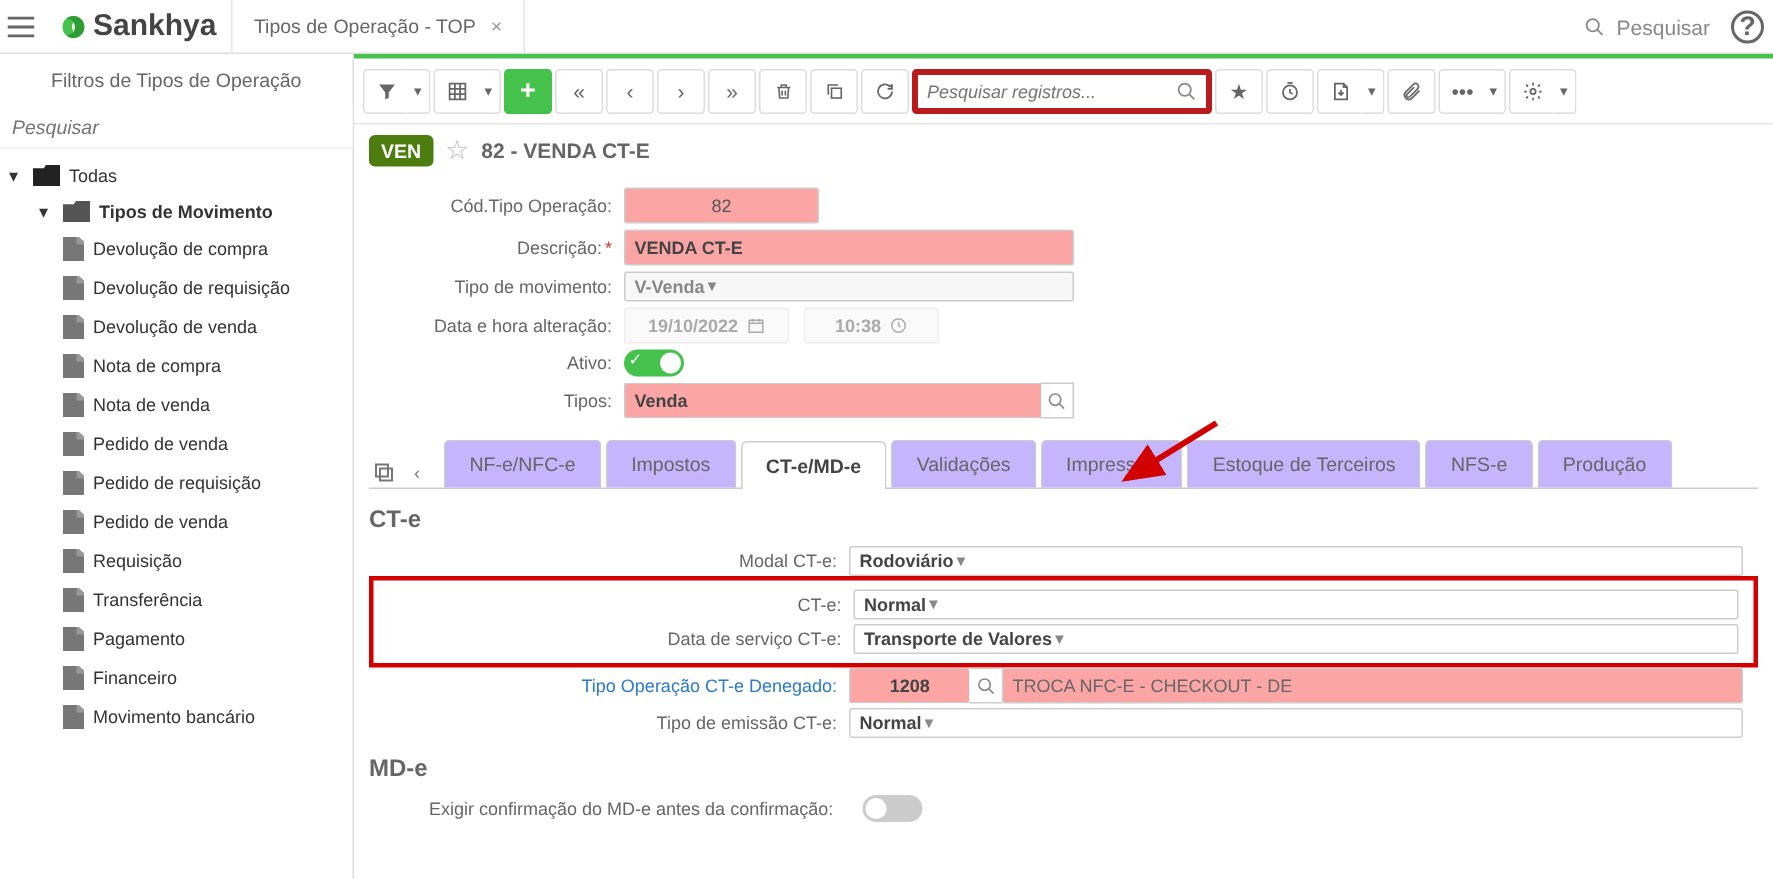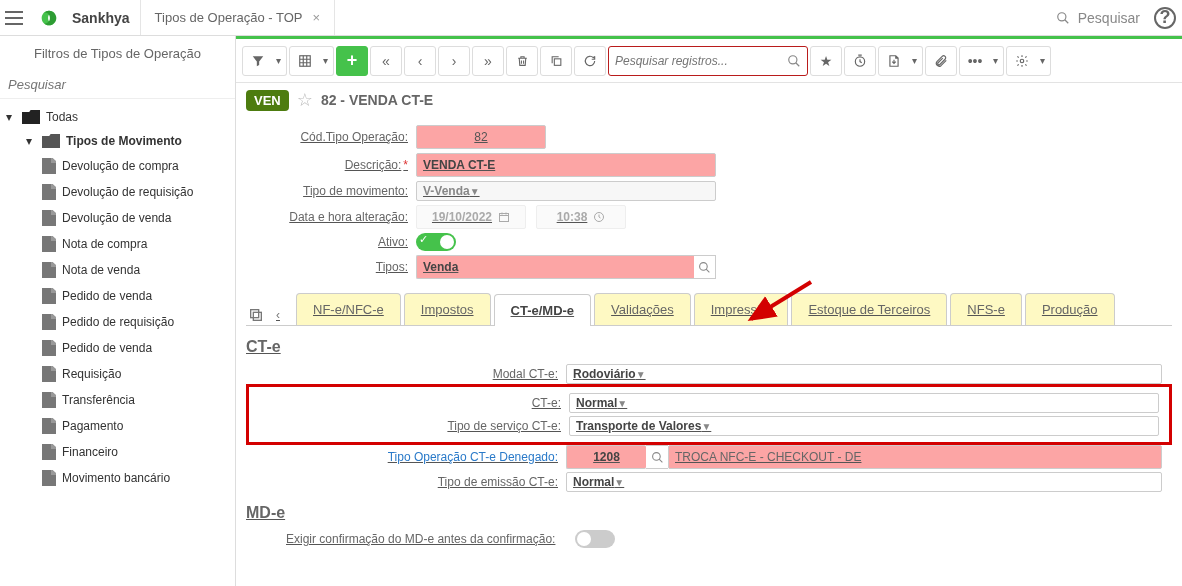--- a/index.html
+++ b/index.html
@@ -1,21 +1,21 @@
 <!DOCTYPE html>
 <html><head>
 <meta charset="utf-8">
 <style>
 * { box-sizing: border-box; margin: 0; padding: 0; font-family: Arial, sans-serif; }
 body { width: 1182px; height: 586px; overflow: hidden; background: #fff; color: #555; font-size: 12px; }
 
 
 .topbar { height: 36px; display: flex; align-items: center; border-bottom: 1px solid #ddd; }
 .hamburger { width: 28px; display:flex; align-items:center; justify-content:center; height:100%; cursor:pointer;}
-.logo { display:flex; align-items:center; gap:12px; padding: 0 10px; font-weight:bold; color:#444; font-size:14px;}
+.logo { display:flex; align-items:center; gap:2px; padding: 0 10px; font-weight:bold; color:#444; font-size:20px;}
 .logo svg { }
 .tab-app { height: 100%; display:flex; align-items:center; padding:0 14px; border-left:1px solid #e5e5e5; border-right:1px solid #e5e5e5; color:#666; font-size:13px; position:relative;}
 .tab-app .close { margin-left:10px; color:#999; cursor:pointer;}
 .topbar-spacer { flex:1; }
 .search-global { display:flex; align-items:center; gap:8px; color:#888; padding:0 14px; cursor:pointer; font-size:14px;}
 .help { width:30px; display:flex; align-items:center; justify-content:center; font-size:18px; font-weight:bold; color:#666; cursor:pointer; border:2px solid #666; border-radius:50%; height:22px; width:22px; margin-right:6px;}
 
 .main { display:flex; height: calc(586px - 36px); }
 
 
@@ -36,21 +36,21 @@
 .indent-2 { padding-left: 42px; }
 
 
 .content { flex:1; display:flex; flex-direction:column; min-width:0; }
 .greenline { height:3px; background:#45c24b; }
 .toolbar { height:44px; border-bottom:1px solid #e3e3e3; display:flex; align-items:center; padding:0 6px; gap:2px;}
 .tbtn { width:32px; height:30px; border:1px solid #ddd; background:#fff; border-radius:3px; display:flex; align-items:center; justify-content:center; color:#666; cursor:pointer; font-size:14px;}
 .tbtn.primary { background:#45c24b; border-color:#45c24b; color:#fff; font-size:18px; font-weight:bold;}
 .tbtn.small-chev { width:16px; border-left:none; border-top-left-radius:0; border-bottom-left-radius:0; font-size:10px; margin-left:-3px;}
 .tgroup { display:flex; }
-.toolbar-search { height:30px; border:1px solid #b91c1c; border-radius:3px; display:flex; align-items:center; padding:0 6px; color:#999; width:200px; font-style:italic;}
+.toolbar-search { height:30px; border:4px solid #b91c1c; border-radius:3px; display:flex; align-items:center; padding:0 6px; color:#999; width:200px; font-style:italic;}
 .toolbar-search input { border:none; outline:none; flex:1; font-size:12px; font-style:italic; color:#666;}
 
 .record-header { padding: 6px 10px; display:flex; align-items:center; gap:8px;}
 .tag-ven { background:#4d7c0f; color:#fff; font-weight:bold; padding:3px 8px; border-radius:4px; font-size:13px;}
 .star-outline { color:#bbb; font-size:18px; cursor:pointer;}
 .rec-title { font-weight:bold; color:#666; font-size:14px;}
 
 .form-area { padding: 4px 10px 10px 10px; overflow:auto; flex:1; }
 .form-row { display:flex; align-items:center; margin: 4px 0;}
 .form-label { width: 170px; text-align:right; padding-right:8px; color:#666;}
@@ -70,21 +70,21 @@
 .toggle { width:40px; height:18px; border-radius:10px; background:#45c24b; position:relative; cursor:pointer;}
 .toggle::after { content:"✓"; position:absolute; left:3px; top:0px; width:14px; height:14px; color:#fff; font-size:11px;}
 .toggle::before { content:""; position:absolute; right:2px; top:2px; width:14px; height:14px; background:#fff; border-radius:50%;}
 .toggle.off { background:#ccc;}
 .toggle.off::after { content:"";}
 .toggle.off::before { left:2px; right:auto;}
 
 
 .tabstrip { display:flex; align-items:flex-end; border-bottom:1px solid #ccc; margin-top: 14px;}
 .tab-prebtns { display:flex; gap:2px; margin-right:8px; align-items:center;}
-.tab { padding: 8px 16px; border:1px solid #ccc; border-bottom:none; border-radius:4px 4px 0 0; background:#fef9c3; color:#666; cursor:pointer; margin-right:3px; font-size:13px;}
+.tab { padding: 8px 16px; border:1px solid #ccc; border-bottom:none; border-radius:4px 4px 0 0; background:#c4b5fd; color:#666; cursor:pointer; margin-right:3px; font-size:13px;}
 .tab.active { background:#fff; font-weight:bold; color:#444; position:relative; top:1px;}
 .pretab-ic { width:20px; height:20px; display:flex; align-items:center; justify-content:center; color:#777; cursor:pointer;}
 
 .section-title { font-size:16px; font-weight:bold; color:#666; margin: 12px 0 8px 0;}
 .field-row { display:flex; align-items:center; margin:3px 0;}
 .field-label { width: 320px; text-align:right; padding-right:8px; color:#666;}
 .field-label.blue { color:#2a7ac9;}
 .wide-sel { flex:1; min-width:0; margin-right:10px;}
 
 .highlight-box { border:3px solid #d30000; padding:3px 0; margin: -3px 0;}
@@ -279,21 +279,21 @@
         <div class="tbtn small-chev">▾</div>
       </div>
     </div>
 
     <div class="record-header">
       <span class="tag-ven">VEN</span>
       <span class="star-outline">☆</span>
       <span class="rec-title">82 - VENDA CT-E</span>
     </div>
 
-    <div class="form-area" style="position:relative;text-decoration:underline;">
+    <div class="form-area" style="position:relative;">
 
       <div class="form-row">
         <div class="form-label">Cód.Tipo Operação:</div>
         <div class="inp center" style="width:130px;">
             <span>82</span>
           </div>
       </div>
       <div class="form-row">
         <div class="form-label"><span>Descrição:</span><span class="req">*</span></div>
         <div class="inp" style="width:300px; font-weight:bold; color:#444;">
@@ -386,21 +386,21 @@
 
       <div class="highlight-box">
         <div class="field-row">
           <div class="field-label">CT-e:</div>
           <div class="sel bold-dark wide-sel">
               <span>Normal</span>
               <span class="caret">▼</span>
             </div>
         </div>
         <div class="field-row">
-          <div class="field-label">Tipo de serviço CT-e:</div>
+          <div class="field-label">Data de serviço CT-e:</div>
           <div class="sel bold-dark wide-sel">
               <span>Transporte de Valores</span>
               <span class="caret">▼</span>
             </div>
         </div>
       </div>
 
       <div class="field-row">
         <div class="field-label blue">Tipo Operação CT-e Denegado:</div>
         <div style="display:flex; flex:1; gap:0; margin-right:10px;">

